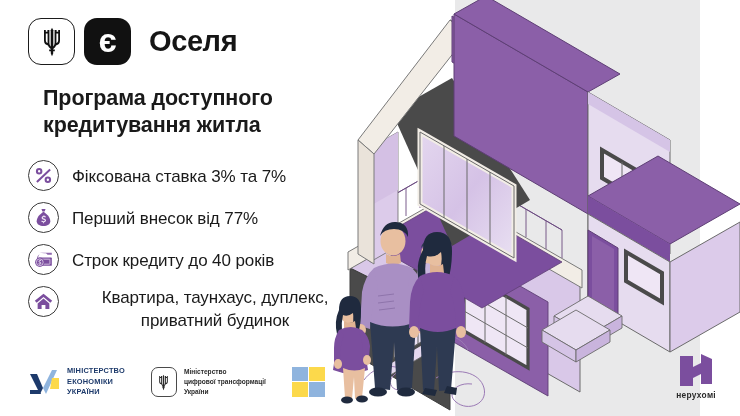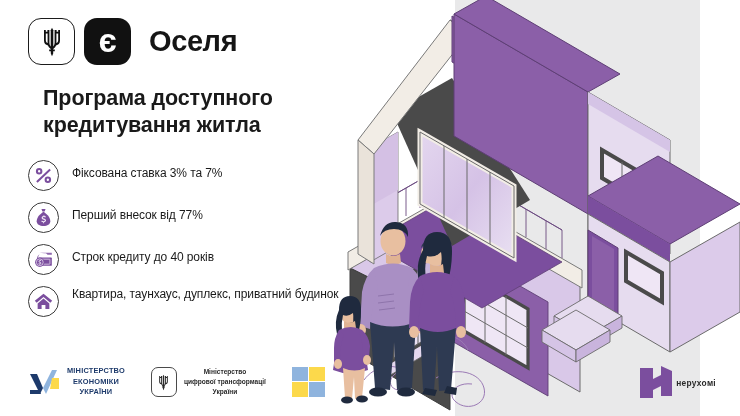--- a/index.html
+++ b/index.html
@@ -76,45 +76,44 @@
     position: absolute;
     left: 28px; top: 160px;
     width: 330px;
   }
   .feature {
     display: flex;
     align-items: flex-start;
     gap: 13px;
     margin-bottom: 11px;
   }
-  .feature:last-child { margin-bottom: 0; }
+  .feature:last-child { margin-bottom: 0; text-align: center; }
   .feat-icon {
     flex: 0 0 auto;
     width: 31px; height: 31px;
     border-radius: 50%;
     border: 1.4px solid #3b3b3b;
     display: flex; align-items: center; justify-content: center;
     background: #fff;
   }
   .feat-text {
-    font-size: 12px;
+    font-size: 17px;
     color: #1a1a1a;
     line-height: 1.33;
     padding-top: 6px;
     letter-spacing: -0.1px;
   }
   .feature.two-line .feat-text { padding-top: 1px; }
   
   .footer-logos {
     position: absolute;
     left: 30px; bottom: 18px;
     display: flex;
     align-items: center;
     gap: 26px;
-    text-align: center;
   }
   .mineco { display: flex; align-items: center; gap: 7px; }
   .mineco-text {
     font-size: 7.4px;
     font-weight: 700;
     color: #1d3a6b;
     line-height: 1.42;
     letter-spacing: 0.2px;
   }
   .mindigi { display: flex; align-items: center; gap: 7px; }
@@ -144,21 +143,21 @@
     font-size: 2.6px;
     color: #5b6a86;
     letter-spacing: 0.1px;
     white-space: nowrap;
   }
   
   .nerukhomi {
     position: absolute;
     right: 24px; bottom: 16px;
     z-index: 8;
-    display: flex; flex-direction: row; align-items: center; gap: 2px;
+    display: flex; flex-direction: column; align-items: center; gap: 2px;
   }
   .nerukhomi-cap {
     font-size: 8.4px;
     font-weight: 700;
     color: #2a2a2a;
     letter-spacing: 0.3px;
   }
   
   .illustration {
     position: absolute;

